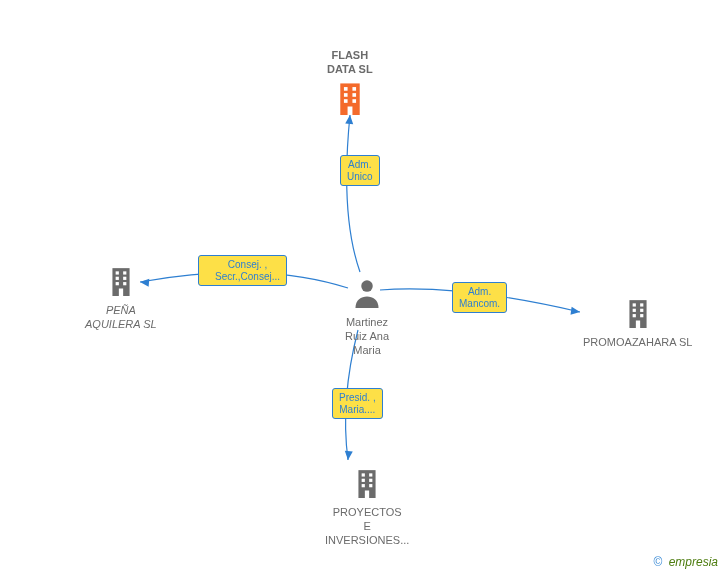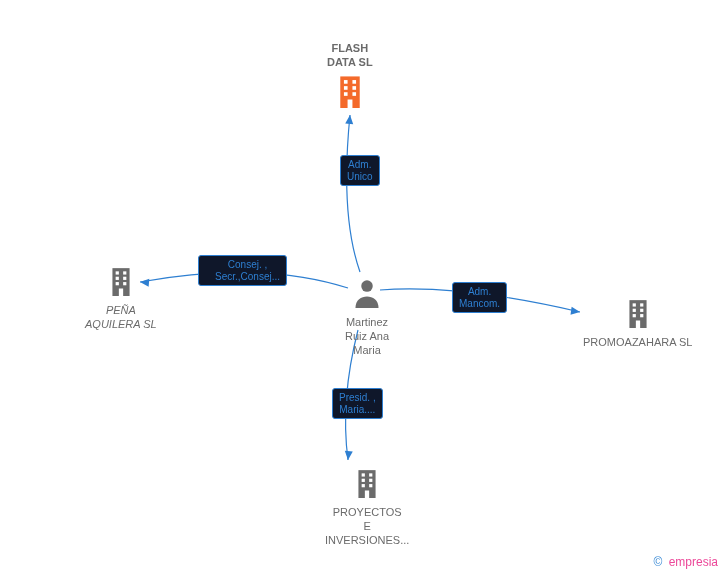--- a/index.html
+++ b/index.html
@@ -4,24 +4,24 @@
 <style>
   html,body{margin:0;padding:0;width:728px;height:575px;font-family:Arial,Helvetica,sans-serif;background:#fff;overflow:hidden}
   .canvas{position:relative;width:728px;height:575px}
   .node{position:absolute;text-align:center}
   .node-label{font-size:11px;color:#6b6b6b;line-height:1.25;margin-top:4px;white-space:pre}
   .node-label.bold{font-weight:bold}
   .icon{display:inline-block}
   svg.edges{position:absolute;left:0;top:0;width:728px;height:575px;pointer-events:none}
   .edge-line{stroke:#2e7fd1;stroke-width:1.2;fill:none}
   .edge-arrow{fill:#2e7fd1}
-  .edge-label{position:absolute;background:#0f172a;border:1px solid #2e7fd1;border-radius:3px;font-size:10px;color:#2e7fd1;padding:3px 6px;line-height:1.15;text-align:center;white-space:pre}
+  .edge-label{position:absolute;background:#fde047;border:1px solid #2e7fd1;border-radius:3px;font-size:10px;color:#2e7fd1;padding:3px 6px;line-height:1.15;text-align:center;white-space:pre}
   .watermark{position:absolute;right:10px;bottom:6px;font-size:12px;color:#8a8a8a}
   .watermark .c{color:#3b8bd6;margin-right:3px}
-  .watermark .e{color:#ec4899}
+  .watermark .e{font-style:italic;color:#4d7c0f}
 </style>
 </head>
 <body>
 <div class="canvas">
 
 <svg class="edges">
   <g>
     <path class="edge-line" d="M360,272 Q340,215 350,115"></path>
     <polygon class="edge-arrow" points="350 115 353.200377107638 124.31437525381634 345.2308195229041 123.61712931183507"></polygon>
   </g>
@@ -53,21 +53,21 @@
     <svg width="28" height="30" viewBox="0 0 24 26">
           <circle cx="12" cy="7" r="5" fill="#6b6b6b"></circle>
           <path d="M2 26c0-7 5-10 10-10s10 3 10 10z" fill="#6b6b6b"></path>
         </svg>
   </span>
   <div class="node-label">Martinez
 Ruiz Ana
 Maria</div>
 </div>
 
-<div class="node" style="left: 332px; top: 34px; transform: translate(-5px, 0px);"><div class="node-label bold" style="margin-bottom: 4px; margin-top: 8px;">FLASH
+<div class="node" style="left: 332px; top: 34px; transform: translate(-5px, 0px);"><div class="node-label bold" style="margin-bottom: 4px; margin-top: 15px;">FLASH
 DATA SL</div>
   <span class="icon">
     <svg width="30" height="34" viewBox="0 0 24 28">
           <rect x="4" y="2" width="16" height="26" fill="#f46a2b"></rect>
           <g fill="#fff">
             <rect x="7" y="5" width="3" height="3"></rect>
             <rect x="14" y="5" width="3" height="3"></rect>
             <rect x="7" y="10" width="3" height="3"></rect>
             <rect x="14" y="10" width="3" height="3"></rect>
             <rect x="7" y="15" width="3" height="3"></rect>

